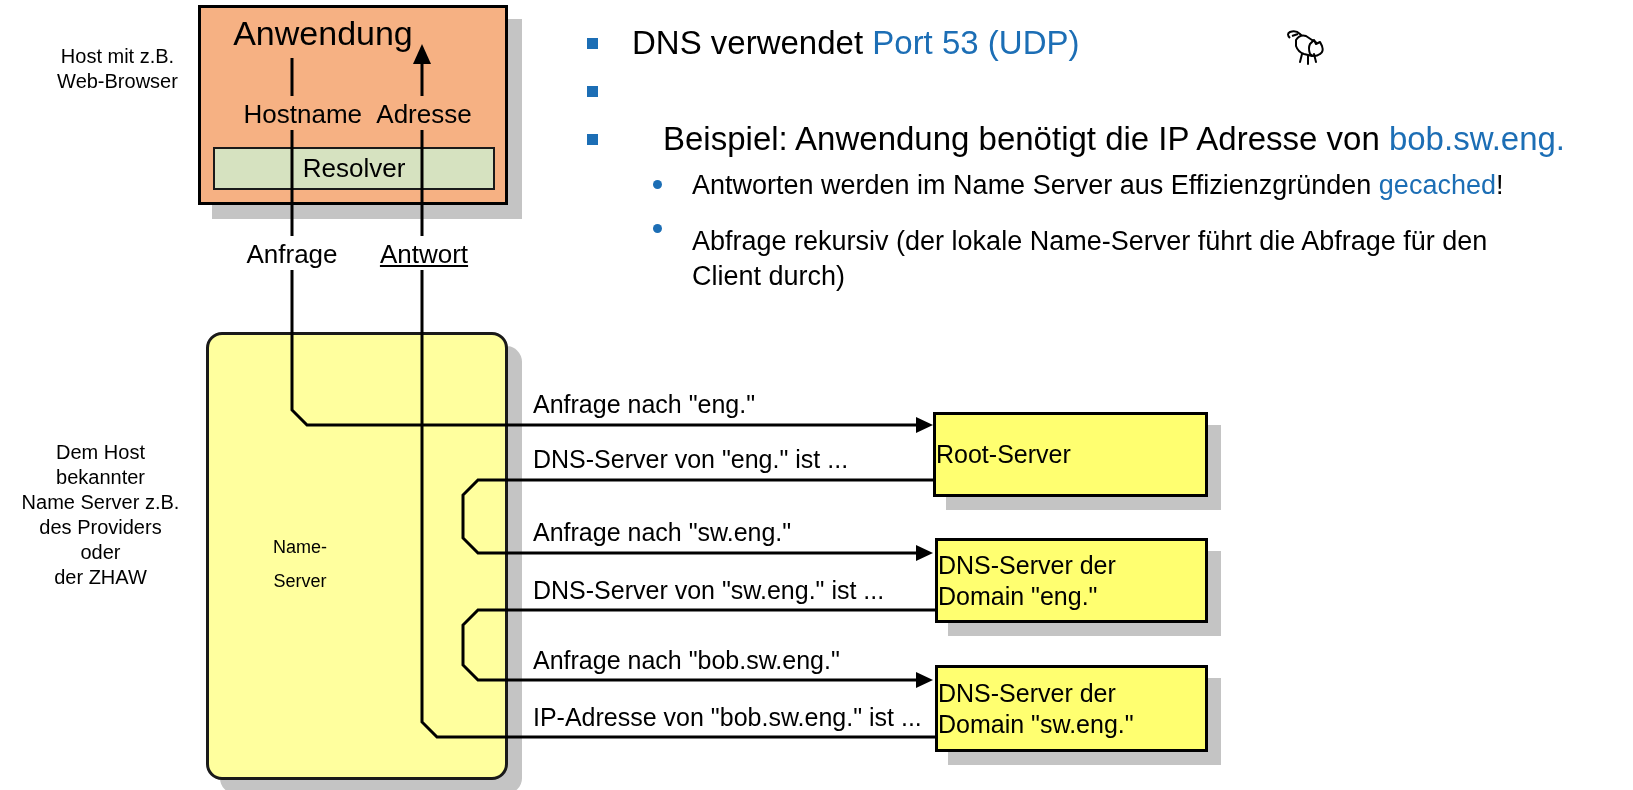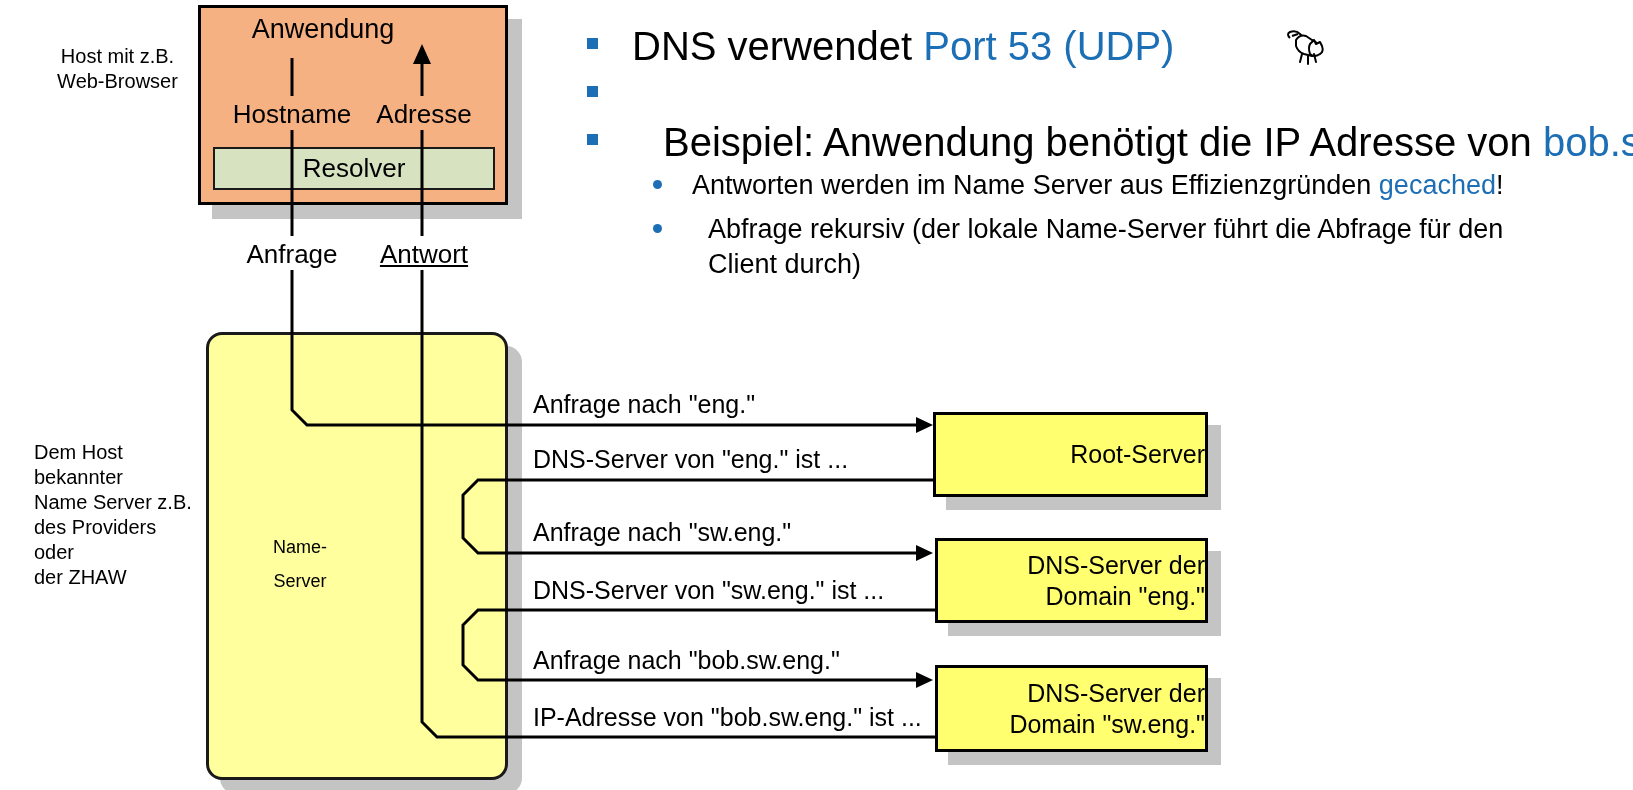--- a/index.html
+++ b/index.html
@@ -6,35 +6,35 @@
   #canvas{
     position:relative;width:1633px;height:790px;overflow:hidden;
     font-family:"Liberation Sans", sans-serif;color:#000;background:#fff;
   }
   .abs{position:absolute;}
   .shadow{position:absolute;background:#c4c4c4;z-index:1;}
   .box{position:absolute;z-index:2;box-sizing:border-box;}
   .host-box{background:#f6b183;border:3px solid #000;}
   .resolver-box{background:#d6e2c0;border:2px solid #1a1a1a;display:flex;align-items:center;justify-content:center;}
   .ns-box{background:#ffff9e;border:3px solid #1a1a1a;border-radius:16px;}
-  .srv-box{background:#ffff70;border:3px solid #000;display:flex;flex-direction:column;align-items:flex-end;justify-content:center;}
+  .srv-box{background:#ffff70;border:3px solid #000;display:flex;flex-direction:column;align-items:flex-start;justify-content:center;}
   .lbl{position:absolute;z-index:4;white-space:nowrap;}
   .diagram-font{font-size:26px;}
   .srv-font{font-size:25px;line-height:31px;text-align:center;}
   .side-label{font-size:20px;line-height:25px;white-space:normal;}
   .arrow-label{font-size:25px;}
-  .bullet-text{font-size:40px;}
+  .bullet-text{font-size:33px;}
   .sub-text{font-size:27px;line-height:35px;}
   .ink{color:#000;}
   .accent{color:#1c6eb5;}
   .bullet-sq{position:absolute;width:11px;height:11px;background:#1c6eb5;z-index:4;}
   .sub-dot{position:absolute;width:9px;height:9px;border-radius:50%;background:#1c6eb5;z-index:4;}
   svg.overlay{position:absolute;left:0;top:0;z-index:3;}
   .center{text-align:center;}
-  .right{text-align:left;margin-left:16px;}
+  .right{text-align:center;}
 </style>
 </head>
 <body>
 
 <div id="canvas">
 
   <div class="shadow" style="left:212px;top:19px;width:310px;height:200px;"></div>
   <div class="shadow" style="left:220px;top:346px;width:302px;height:448px;border-radius:16px;"></div>
   <div class="shadow" style="left:946px;top:425px;width:275px;height:85px;"></div>
   <div class="shadow" style="left:948px;top:551px;width:273px;height:85px;"></div>
@@ -82,22 +82,22 @@
     <div>Web-Browser</div>
   </div>
   <div class="lbl side-label right" style="left:18px;top:440px;width:165px;">
     <div>Dem Host</div>
     <div>bekannter</div>
     <div>Name Server z.B.</div>
     <div>des Providers oder</div>
     <div>der ZHAW</div>
   </div>
 
-  <div class="lbl diagram-font center" style="left:198px;top:14px;width:250px;font-size:27px;">Anwendung</div>
-  <div class="lbl diagram-font center" style="left:222px;top:99px;width:140px;">Hostname</div>
+  <div class="lbl diagram-font center" style="left:198px;top:14px;width:250px;font-size:34px;">Anwendung</div>
+  <div class="lbl diagram-font center" style="left:222px;top:99px;width:140px;text-align:right;">Hostname</div>
   <div class="lbl diagram-font center" style="left:354px;top:99px;width:140px;">Adresse</div>
   <div class="lbl diagram-font center" style="left:222px;top:239px;width:140px;">Anfrage</div>
   <div class="lbl diagram-font center" style="left:354px;top:239px;width:140px;text-decoration:underline;">Antwort</div>
 
   <div class="lbl center" style="left:230px;top:530px;width:140px;font-size:18px;line-height:34px;">
     <div>Name-</div>
     <div>Server</div>
   </div>
 
   <div class="lbl arrow-label" style="left:533px;top:390px;">Anfrage nach "eng."</div>
@@ -112,21 +112,21 @@
 
   <div class="bullet-sq" style="left:587px;top:86px;"></div>
 
   <div class="bullet-sq" style="left:587px;top:134px;"></div>
   <div class="lbl bullet-text" style="left:632px;top:120px;margin-left:31px;"><span class="ink">Beispiel: Anwendung benötigt die IP Adresse von </span><span class="accent">bob.sw.eng.</span></div>
 
   <div class="sub-dot" style="left:653px;top:180px;"></div>
   <div class="lbl sub-text" style="left:692px;top:168px;text-align:center;"><span class="ink">Antworten werden im Name Server aus Effizienzgründen </span><span class="accent">gecached</span><span class="ink">!</span></div>
 
   <div class="sub-dot" style="left:653px;top:224px;"></div>
-  <div class="lbl sub-text" style="left:692px;top:212px;margin-left:16px;">
+  <div class="lbl sub-text" style="left:692px;top:224px;">
     <div>Abfrage rekursiv (der lokale Name-Server führt die Abfrage für den</div>
     <div>Client durch)</div>
   </div>
 
   <svg class="abs" style="left:1284px;top:26px;z-index:5;" width="48" height="44" viewBox="0 0 24 22">
     <g stroke="#000" stroke-width="1" fill="#fff" stroke-linejoin="round">
 
       <path d="M3,6 Q1,4 3,3 Q6,2 8,4 L10,6" fill="none"></path>
       <path d="M4,5 L7,4" fill="none"></path>
 

